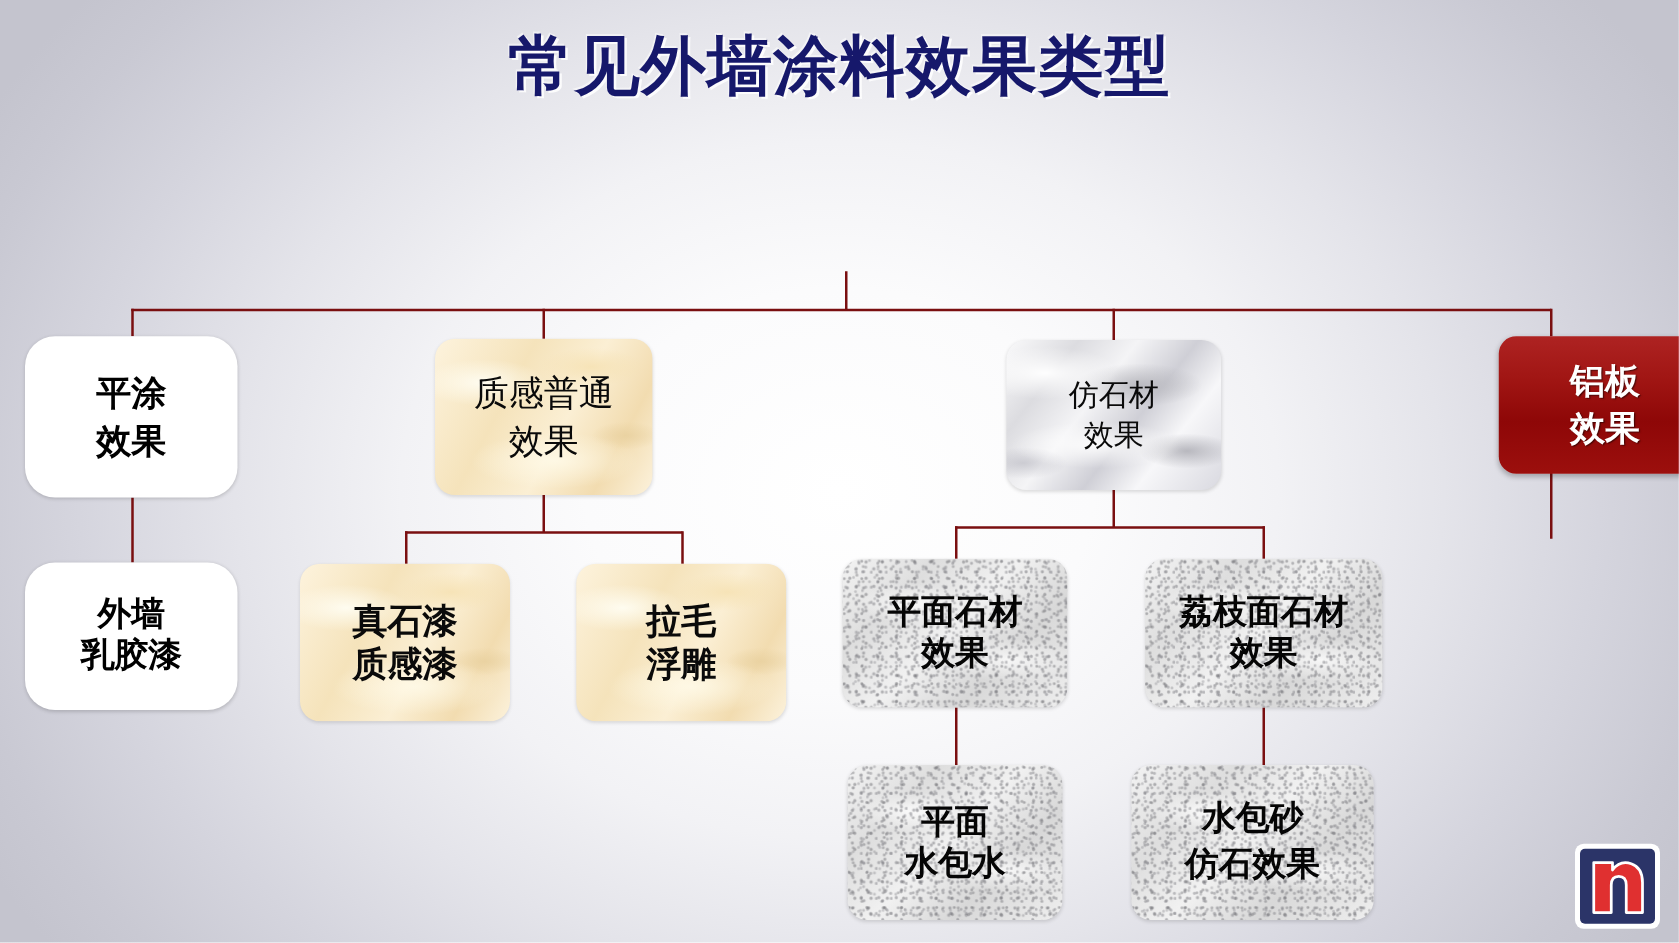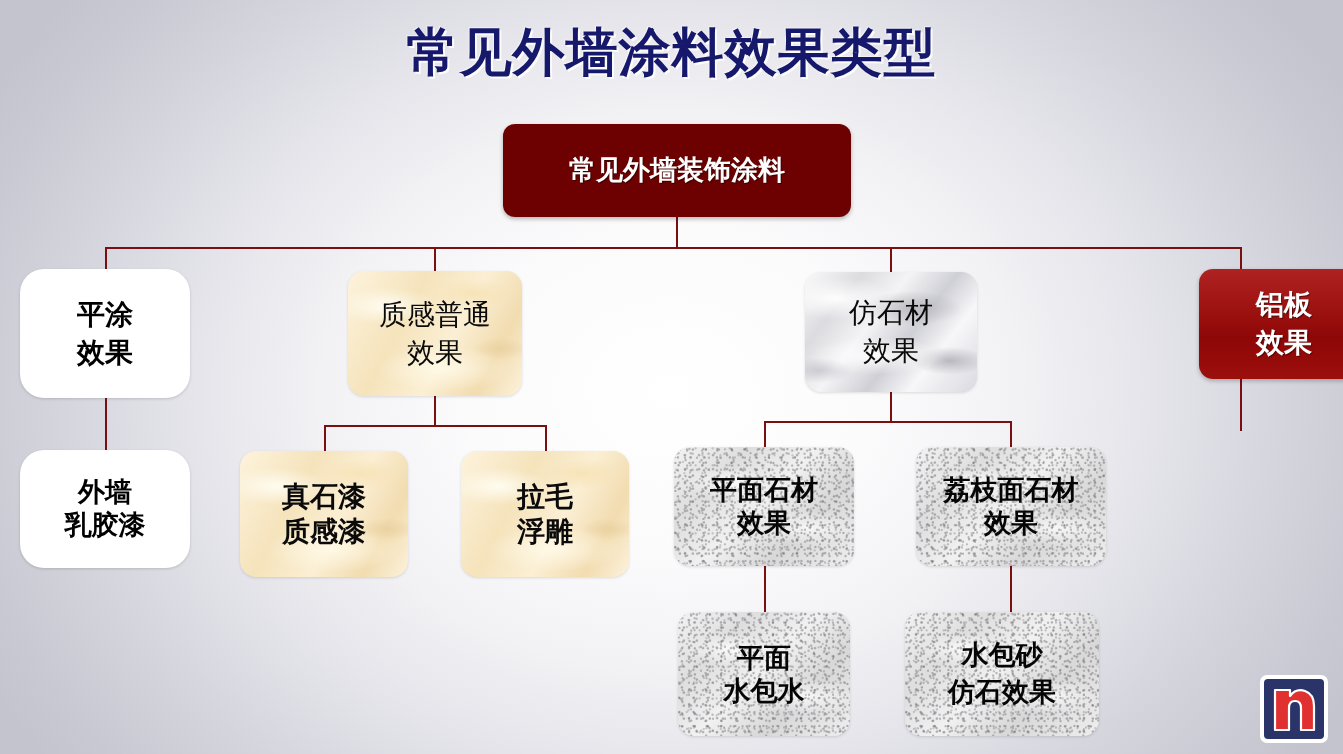--- a/index.html
+++ b/index.html
@@ -103,21 +103,21 @@
       radial-gradient(ellipse 40px 16px at 88% 62%, rgba(232,208,158,0.8), rgba(232,208,158,0) 70%),
       linear-gradient(118deg, #fdf3dd 0%, #f5e3bb 34%, #fbefd4 58%, #f2dcb0 80%, #fcf2dc 100%);
     box-shadow: 0 1px 3px rgba(0,0,0,0.12);
     align-items: center;
   }
 
   
   .n-marble {
     color: #0a0a0a;
     font-weight: bold;
-    font-size: 28px;
+    font-size: 24px;
     border-radius: 16px;
     background-color: #e7e7e9;
     background-image:
       radial-gradient(ellipse 85px 30px at 18% 22%, rgba(255,255,255,0.97), rgba(255,255,255,0) 70%),
       radial-gradient(ellipse 70px 24px at 62% 30%, rgba(176,176,182,0.75), rgba(176,176,182,0) 72%),
       radial-gradient(ellipse 95px 26px at 42% 70%, rgba(255,255,255,0.9), rgba(255,255,255,0) 72%),
       radial-gradient(ellipse 55px 20px at 84% 74%, rgba(160,160,168,0.7), rgba(160,160,168,0) 70%),
       radial-gradient(ellipse 50px 18px at 8% 82%, rgba(190,190,198,0.7), rgba(190,190,198,0) 70%),
       linear-gradient(128deg, #fafafb 0%, #dcdce0 22%, #f4f4f6 40%, #cfcfd6 58%, #f7f7f9 74%, #d9d9e0 100%);
     box-shadow: 0 1px 3px rgba(0,0,0,0.13);
@@ -204,23 +204,20 @@
   <div class="conn v" style="left:890px; top:392px; height:30px;"></div>
   <div class="conn h" style="left:764px; top:421px; width:248px;"></div>
   <div class="conn v" style="left:764px; top:421px; height:26px;"></div>
   <div class="conn v" style="left:1010px; top:421px; height:26px;"></div>
 
   <div class="conn v" style="left:764px; top:566px; height:46px;"></div>
   <div class="conn v" style="left:1010px; top:566px; height:46px;"></div>
 
   <div class="conn v" style="left:1240px; top:378px; height:53px;"></div>
 
-  <div class="node n-root" style="left:503px; top:124px; width:348px; height:93px;">
-    <span class="ln">常见外墙装饰涂料</span>
-  </div>
 
   <div class="node n-white" style="left:20px; top:269px; width:170px; height:129px;">
     <span class="ln">平涂</span>
     <span class="ln">效果</span>
   </div>
 
   <div class="node n-white" style="left:20px; top:450px; width:170px; height:118px; font-size:27px; line-height:1.22;">
     <span class="ln">外墙</span>
     <span class="ln">乳胶漆</span>
   </div>

